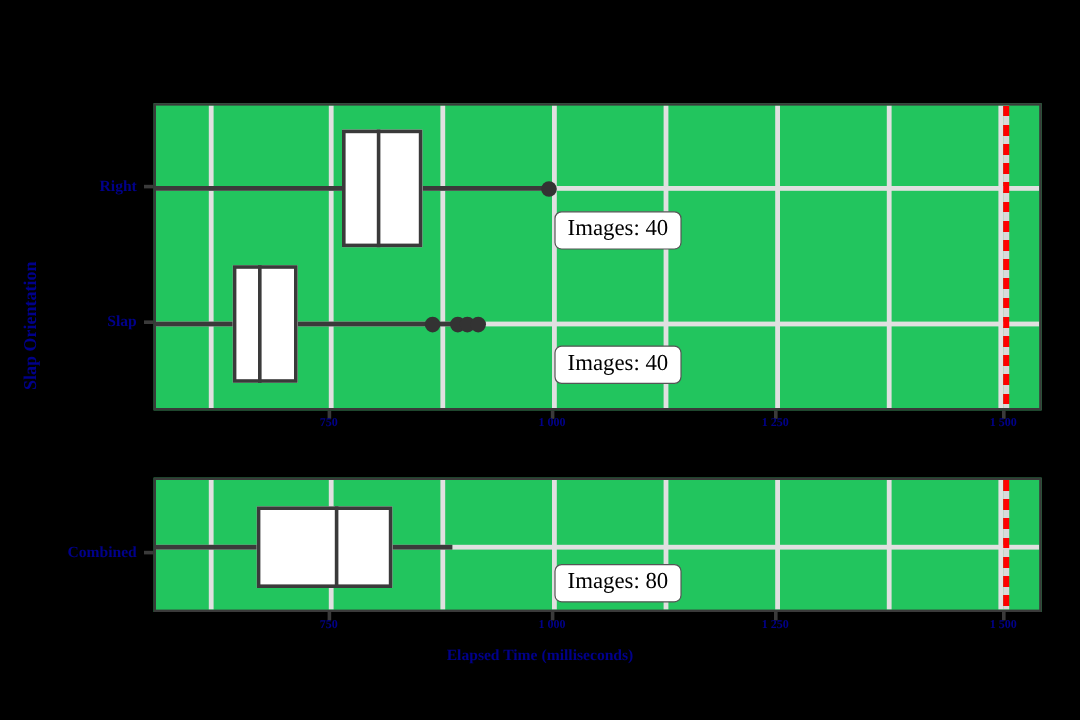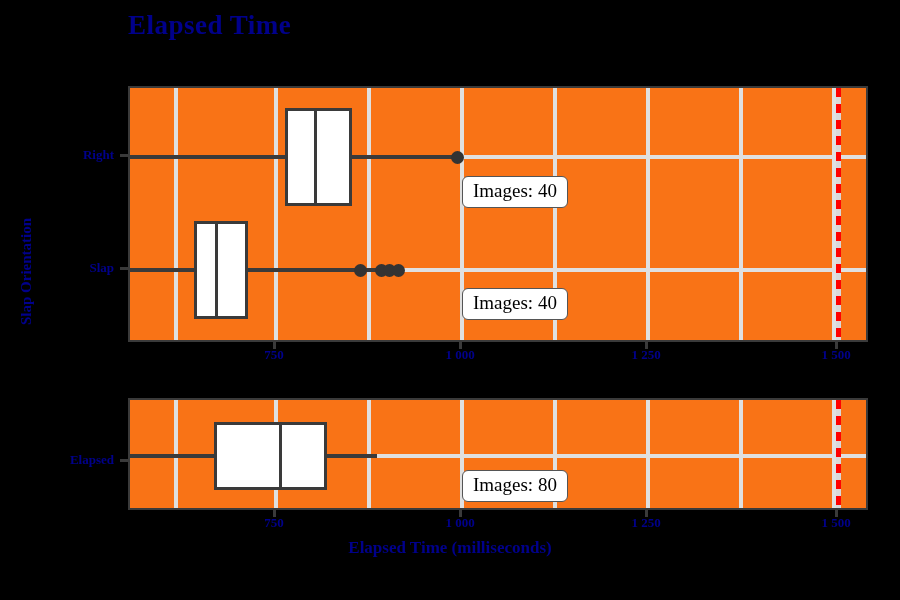--- a/index.html
+++ b/index.html
@@ -47,29 +47,29 @@
     left: 18px;
     top: 325px;
   }
   #x-axis-label {
     position: absolute;
     left: 0;
     top: 538px;
     width: 900px;
     text-align: center;
     color: #00008b;
-    font-size: 17px;
+    font-size: 13px;
     font-weight: bold;
   }
 
   
   .panel {
     position: absolute;
     left: 128px;
-    background: #f97316;
+    background: #22c55e;
     border: 2px solid #3a3a3a;
     box-sizing: border-box;
   }
   #panel-top {
     top: 86px;
     width: 740px;
     height: 256px;
   }
   #panel-bottom {
     top: 398px;
@@ -166,21 +166,21 @@
   .xtick {
     position: absolute;
     width: 3px;
     height: 7px;
     margin-left: -1.5px;
     background: #3a3a3a;
   }
   .xticklabel {
     position: absolute;
     color: #00008b;
-    font-size: 13px;
+    font-size: 10px;
     font-weight: bold;
     transform: translateX(-50%);
     white-space: nowrap;
   }
   .ytick {
     position: absolute;
     width: 8px;
     height: 3px;
     margin-top: -1.5px;
     background: #3a3a3a;
@@ -193,21 +193,20 @@
     text-align: right;
     transform: translateY(-50%);
     white-space: nowrap;
   }
 </style>
 </head>
 <body>
 
 <div class="stage">
 
-  <div id="chart-title">Elapsed Time</div>
 
   <div id="y-axis-label">Slap Orientation</div>
 
   <div class="panel" id="panel-top">
     <div class="plotarea">
 
       <div class="vgrid" style="left:46px"></div>
       <div class="vgrid" style="left:146px"></div>
       <div class="vgrid" style="left:239px"></div>
       <div class="vgrid" style="left:332px"></div>
@@ -274,21 +273,21 @@
       <div class="box" style="left:84px; top:22px; width:113px; height:68px"></div>
       <div class="median" style="left:149px; top:22px; height:68px"></div>
 
       <div class="refline" style="left:708px"></div>
 
       <div class="annotation" style="left:332px; top:70px">Images: 80</div>
     </div>
   </div>
 
   <div class="ytick" style="left:120px; top:460px"></div>
-  <div class="yticklabel" style="left:20px; top:460px; width:94px">Elapsed</div>
+  <div class="yticklabel" style="left:20px; top:460px; width:94px">Combined</div>
 
   <div class="xtick" style="left:274px; top:510px"></div>
   <div class="xticklabel" style="left:274px; top:515px">750</div>
   <div class="xtick" style="left:460px; top:510px"></div>
   <div class="xticklabel" style="left:460px; top:515px">1 000</div>
   <div class="xtick" style="left:646px; top:510px"></div>
   <div class="xticklabel" style="left:646px; top:515px">1 250</div>
   <div class="xtick" style="left:836px; top:510px"></div>
   <div class="xticklabel" style="left:836px; top:515px">1 500</div>
 

